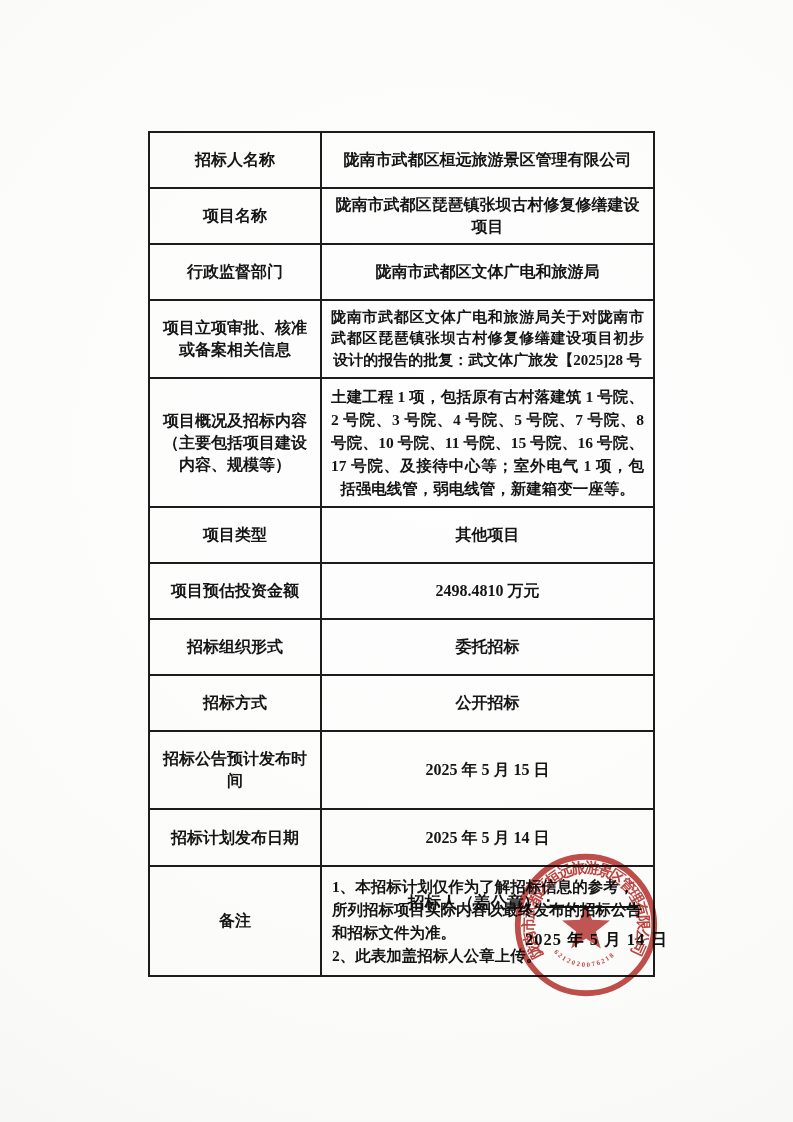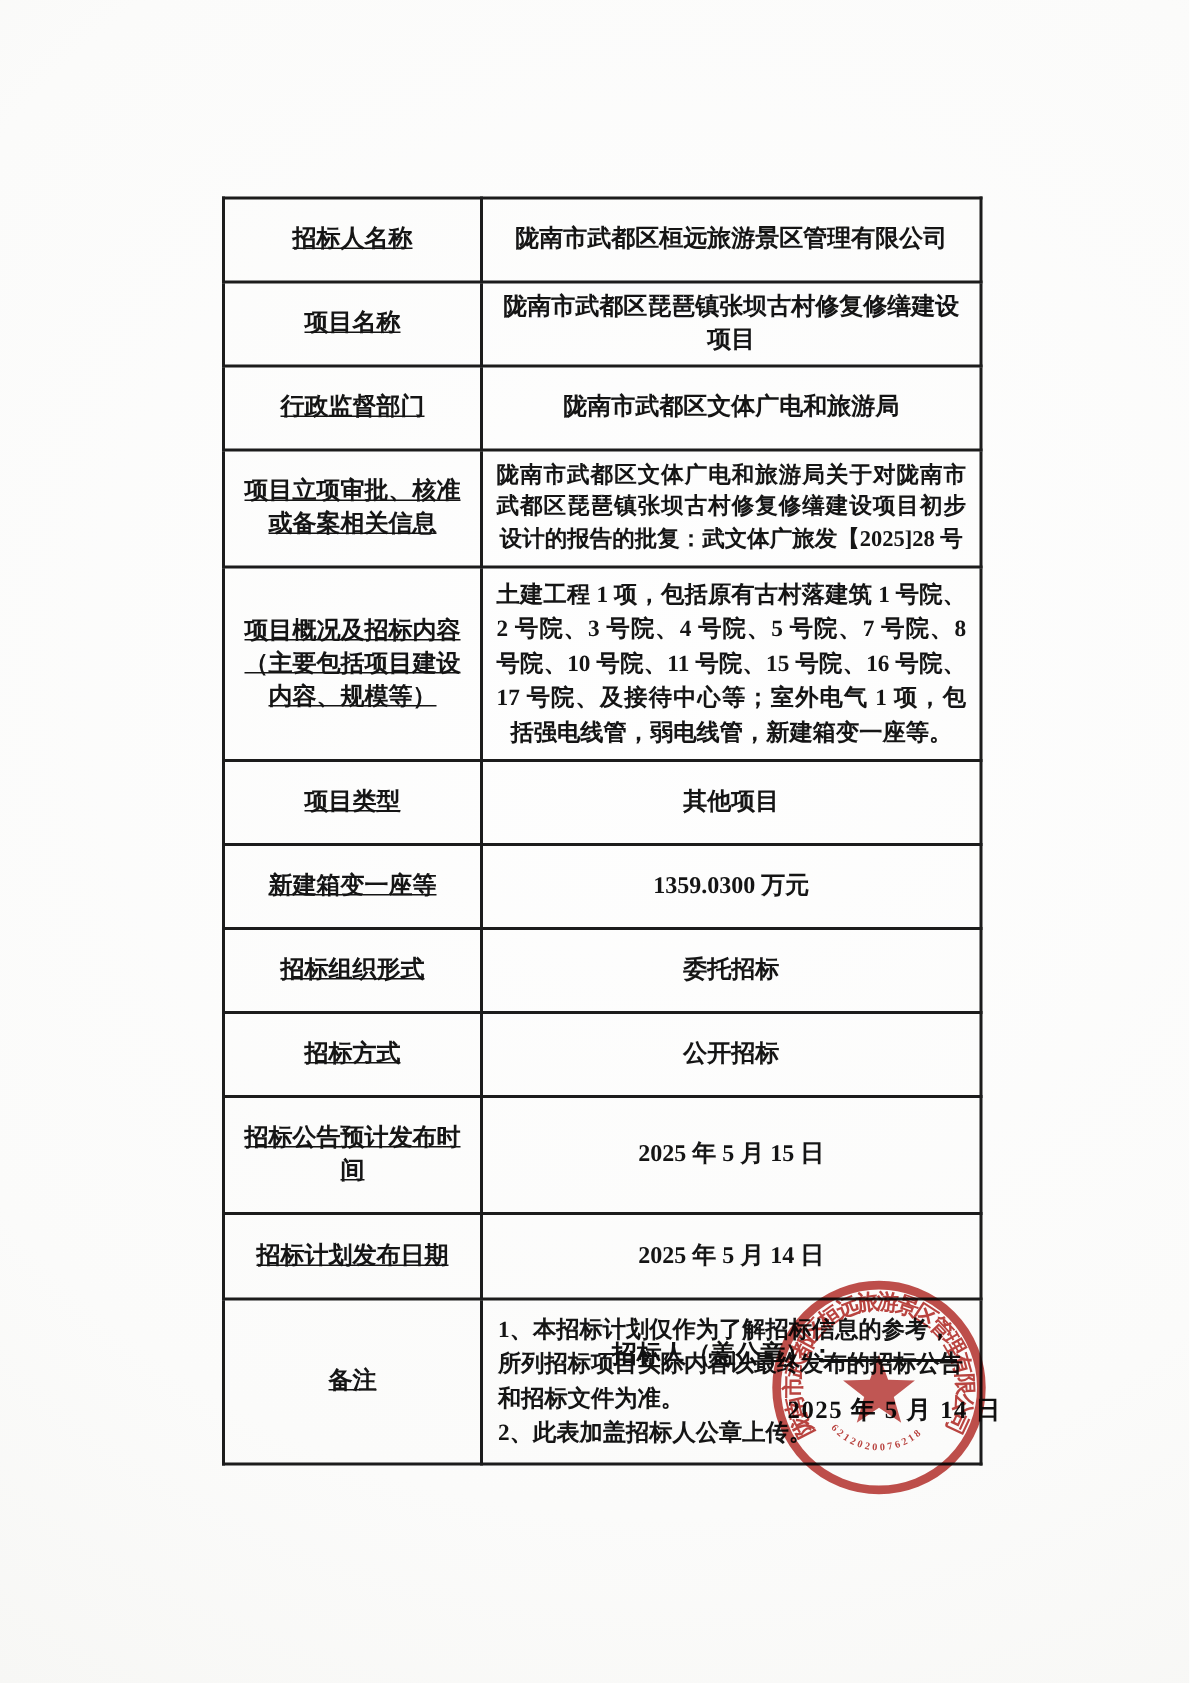--- a/index.html
+++ b/index.html
@@ -39,21 +39,20 @@
     vertical-align: middle;
     color: #151515;
   }
   td.lbl {
     width: 172px;
     text-align: center;
     font-weight: 700;
     font-size: 16px;
     line-height: 22px;
     padding: 16px 10px;
-    text-decoration: underline;
   }
   td.val {
     width: 333px;
     text-align: center;
     font-weight: 700;
     font-size: 16px;
     line-height: 22px;
     padding: 4px 10px;
   }
   td.val.justify {
@@ -154,22 +153,22 @@
       </tr>
       <tr class="r5">
         <td class="lbl">项目概况及招标内容（主要包括项目建设内容、规模等）</td>
         <td class="val big-justify">土建工程 1 项，包括原有古村落建筑 1 号院、2 号院、3 号院、4 号院、5 号院、7 号院、8 号院、10 号院、11 号院、15 号院、16 号院、17 号院、及接待中心等；室外电气 1 项，包括强电线管，弱电线管，新建箱变一座等。</td>
       </tr>
       <tr class="r6">
         <td class="lbl">项目类型</td>
         <td class="val">其他项目</td>
       </tr>
       <tr class="r7">
-        <td class="lbl">新建箱变一座等</td>
-        <td class="val">1359.0300 万元</td>
+        <td class="lbl">项目预估投资金额</td>
+        <td class="val">2498.4810 万元</td>
       </tr>
       <tr class="r8">
         <td class="lbl">招标组织形式</td>
         <td class="val">委托招标</td>
       </tr>
       <tr class="r9">
         <td class="lbl">招标方式</td>
         <td class="val">公开招标</td>
       </tr>
       <tr class="r10">

